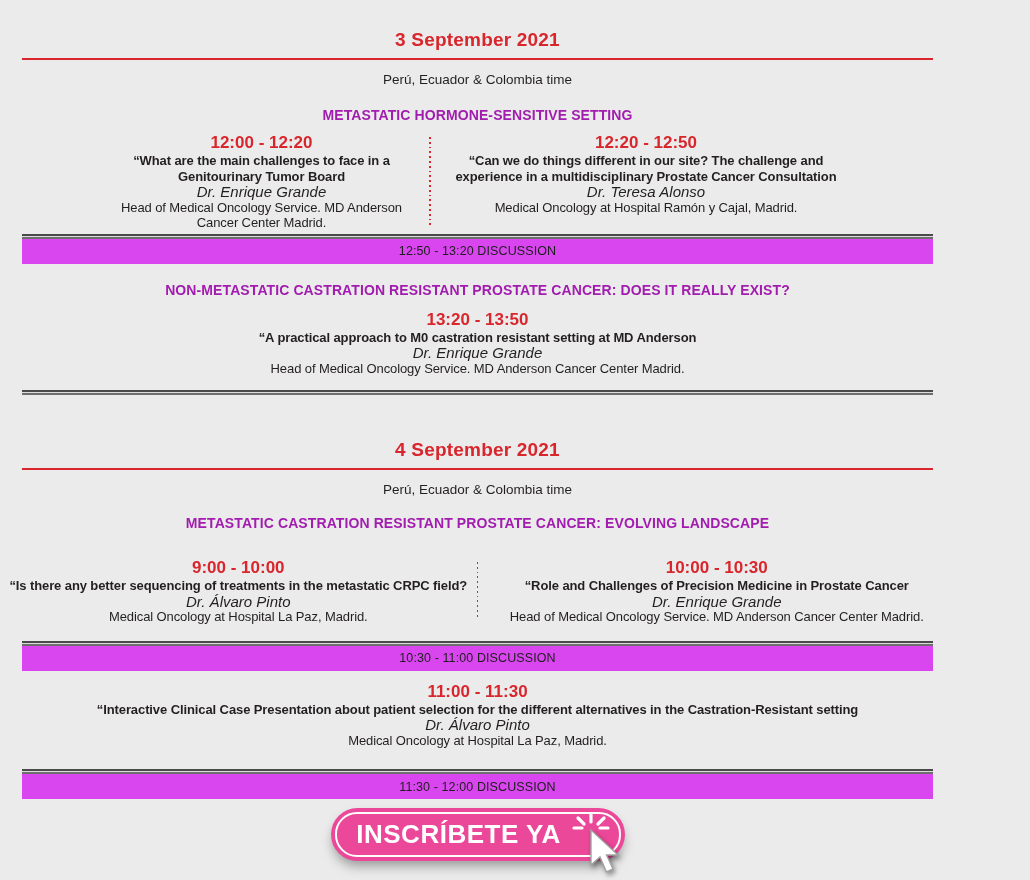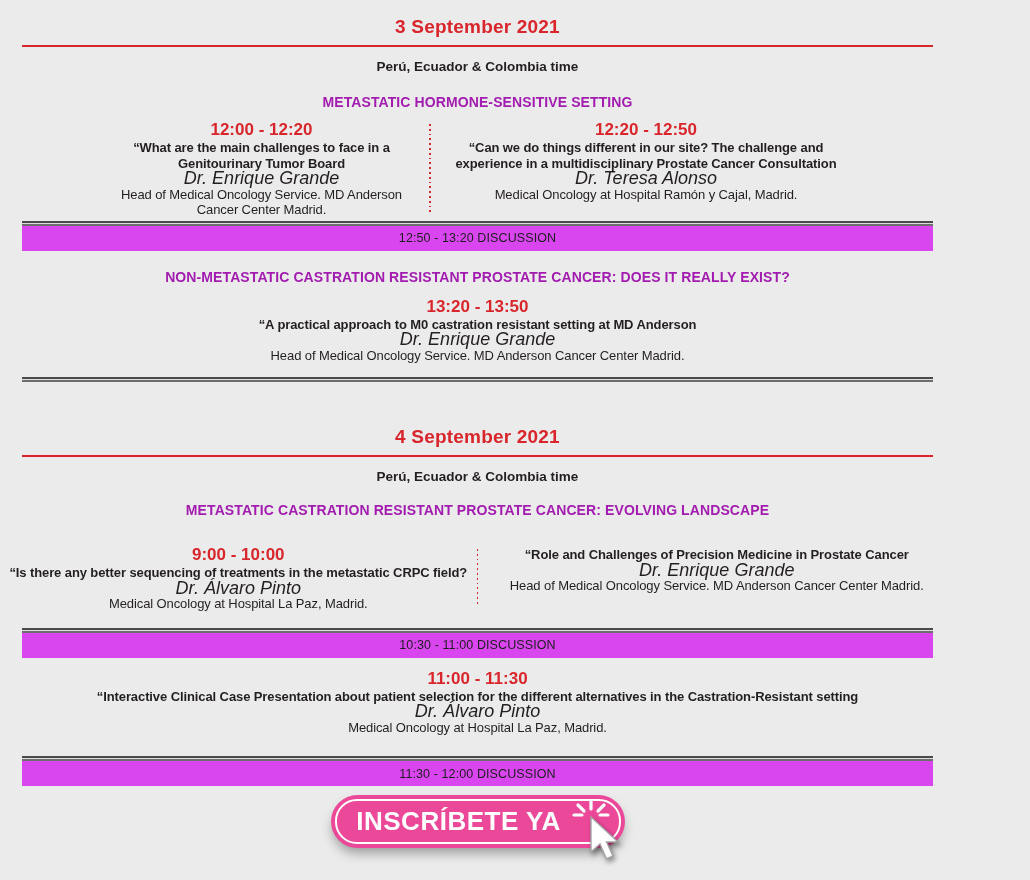--- a/index.html
+++ b/index.html
@@ -1,38 +1,38 @@
 <!DOCTYPE html>
 <html><head>
 <meta charset="utf-8">
 <style>
   html,body{margin:0;padding:0;}
   body{width:1030px;height:880px;overflow:hidden;background:#ebebeb;}
   .page{
     position:relative;width:955px;height:880px;background:#ebebeb;
     font-family:"Liberation Sans","DejaVu Sans",sans-serif;color:#231f20;
-    padding-top:16px;box-sizing:border-box;
+    padding-top:29px;box-sizing:border-box;
   }
   .date{
     margin:0;text-align:center;color:#d8262c;font-size:19px;line-height:22px;
     font-weight:700;letter-spacing:.2px;
   }
   .rule{height:2px;background:#d8262c;margin:7px 22px 0;}
-  .tz{margin-top:12px;text-align:center;font-weight:700;font-size:13.5px;line-height:16px;}
+  .tz{margin-top:12px;text-align:center;font-weight:400;font-size:13.5px;line-height:16px;}
   .sec{
     margin:7px;text-align:center;color:#a21caf;font-weight:700;font-size:14px;
     line-height:17px;letter-spacing:.1px;
   }
   .sec1{margin-top:19px;}
   .sec2{margin-top:18px;}
   .sec3{margin-top:17px;}
   
   .time{color:#d8262c;font-weight:700;font-size:17px;line-height:16px;margin-bottom:2px;text-align:center;}
   .title{font-weight:700;font-size:13px;line-height:15.5px;text-align:center;letter-spacing:-.1px;}
-  .speaker{font-style:italic;font-size:18px;line-height:15.5px;text-align:center;}
+  .speaker{font-style:italic;font-size:15px;line-height:15.5px;text-align:center;}
   .affil{font-size:13px;line-height:15.5px;text-align:center;letter-spacing:-.1px;}
   .maxw{margin-left:auto;margin-right:auto;}
   
   .row{display:flex;justify-content:center;align-items:stretch;}
   .row1{margin-top:11px;margin-bottom:3px;}
   .row1 .col-a{width:335px;}
   .row1 .col-b{width:430px;}
   .row2{margin-top:28px;}
   .row2 .col-a,.row2 .col-b{width:492px;}
   .vdivider{
@@ -138,20 +138,21 @@
 
   <div class="row row2">
     <div class="col-a">
       <div class="time">9:00 - 10:00</div>
       <div class="title">“Is there any better sequencing of treatments in the metastatic CRPC field?</div>
       <div class="speaker">Dr. Álvaro Pinto</div>
       <div class="affil">Medical Oncology at Hospital La Paz, Madrid.</div>
     </div>
     <div class="vdivider"></div>
     <div class="col-b">
+      <div class="time">10:00 - 10:30</div>
       <div class="title">“Role and Challenges of Precision Medicine in Prostate Cancer</div>
       <div class="speaker">Dr. Enrique Grande</div>
       <div class="affil">Head of Medical Oncology Service. MD Anderson Cancer Center Madrid.</div>
     </div>
   </div>
 
   <div class="band band-b3">
     <div class="band-lines"></div>
     <div class="band-body">
         <span>10:30 - 11:00 DISCUSSION</span>

